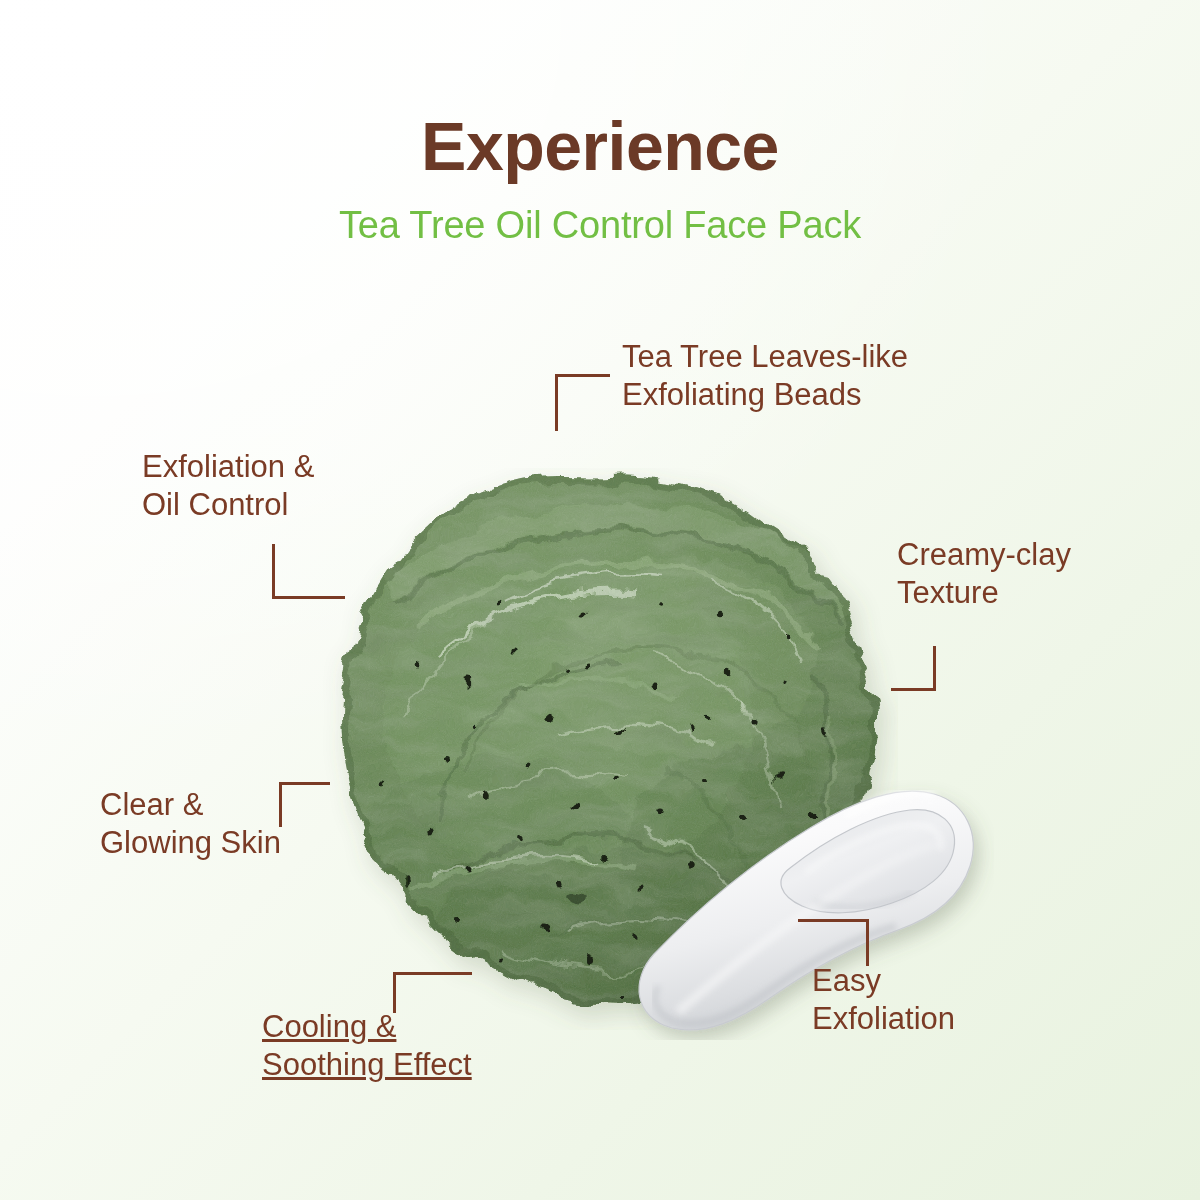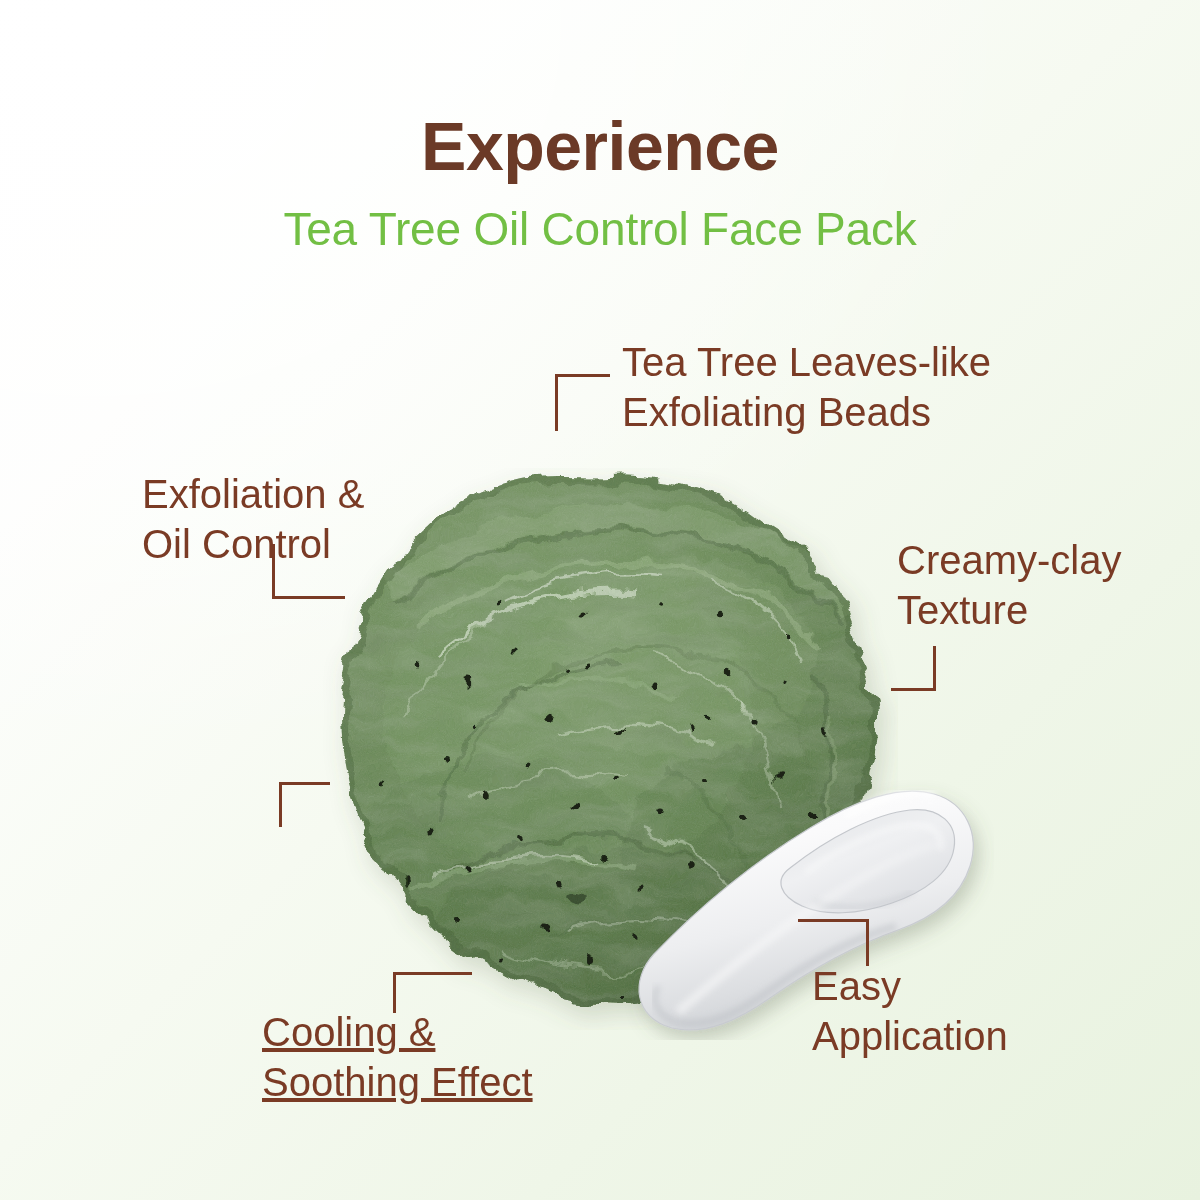--- a/index.html
+++ b/index.html
@@ -24,21 +24,21 @@
   }
   #title{
     font-size:68px;
     font-weight:bold;
     letter-spacing:-0.5px;
     line-height:1.0;
     color:#6B3A27;
     margin:0;
   }
   #subtitle{
-    font-size:46px;
+    font-size:38px;
     font-weight:normal;
     letter-spacing:-0.2px;
     line-height:1.0;
     color:#72BF44;
     margin:0;
     padding-top:26px;
   }
 
   
   #clay-wrap{
@@ -53,21 +53,21 @@
     position:absolute;
     left:614px; top:740px;
     width:380px; height:300px;
   }
   #spatula-svg{display:block;width:380px;height:300px;}
 
   
   .callout{
     position:absolute;
     color:#7A3B25;
-    font-size:40px;
+    font-size:31px;
     line-height:1.24;
     white-space:pre-line;
     font-weight:normal;
     letter-spacing:0px;
   }
   .callout.right{ text-align:left; }
   .callout.left{ text-align:left; }
 
   
   .leader{
@@ -75,21 +75,21 @@
   }
   .leader.tl{ border-top:3px solid #7A3B25; border-left:3px solid #7A3B25; }
   .leader.tr{ border-top:3px solid #7A3B25; border-right:3px solid #7A3B25; }
   .leader.bl{ border-bottom:3px solid #7A3B25; border-left:3px solid #7A3B25; }
   .leader.br{ border-bottom:3px solid #7A3B25; border-right:3px solid #7A3B25; }
 
   
   #co-beads   { left:622px; top:338px; width:400px; }
   #ld-beads   { left:555px; top:374px; width:52px;  height:54px; }
 
-  #co-exfol   { left:142px; top:470px; width:280px; }
+  #co-exfol   { left:142px; top:448px; width:280px; }
   #ld-exfol   { left:272px; top:544px; width:70px;  height:52px; }
 
   #co-creamy  { left:897px; top:536px; width:260px; }
   #ld-creamy  { left:891px; top:646px; width:42px;  height:42px; }
 
   #co-clear   { left:100px; top:786px; width:280px; }
   #ld-clear   { left:279px; top:782px; width:48px;  height:42px; }
 
   #co-cooling { left:262px; top:1008px; width:320px;text-decoration:underline; }
   #ld-cooling { left:393px; top:972px; width:76px;  height:38px; }
@@ -356,22 +356,24 @@
 
   <div class="leader bl" id="ld-exfol"></div>
   <div class="callout left" id="co-exfol">Exfoliation &amp;
 Oil Control</div>
 
   <div class="leader br" id="ld-creamy"></div>
   <div class="callout right" id="co-creamy">Creamy-clay
 Texture</div>
 
   <div class="leader tl" id="ld-clear"></div>
+  <div class="callout left" id="co-clear">Clear &amp;
+Glowing Skin</div>
 
   <div class="leader tl" id="ld-cooling"></div>
   <div class="callout left" id="co-cooling">Cooling &amp;
 Soothing Effect</div>
 
   <div class="leader tr" id="ld-easy"></div>
   <div class="callout right" id="co-easy">Easy
-Application</div>
+Exfoliation</div>
 
 </div>
 
 </body></html>

